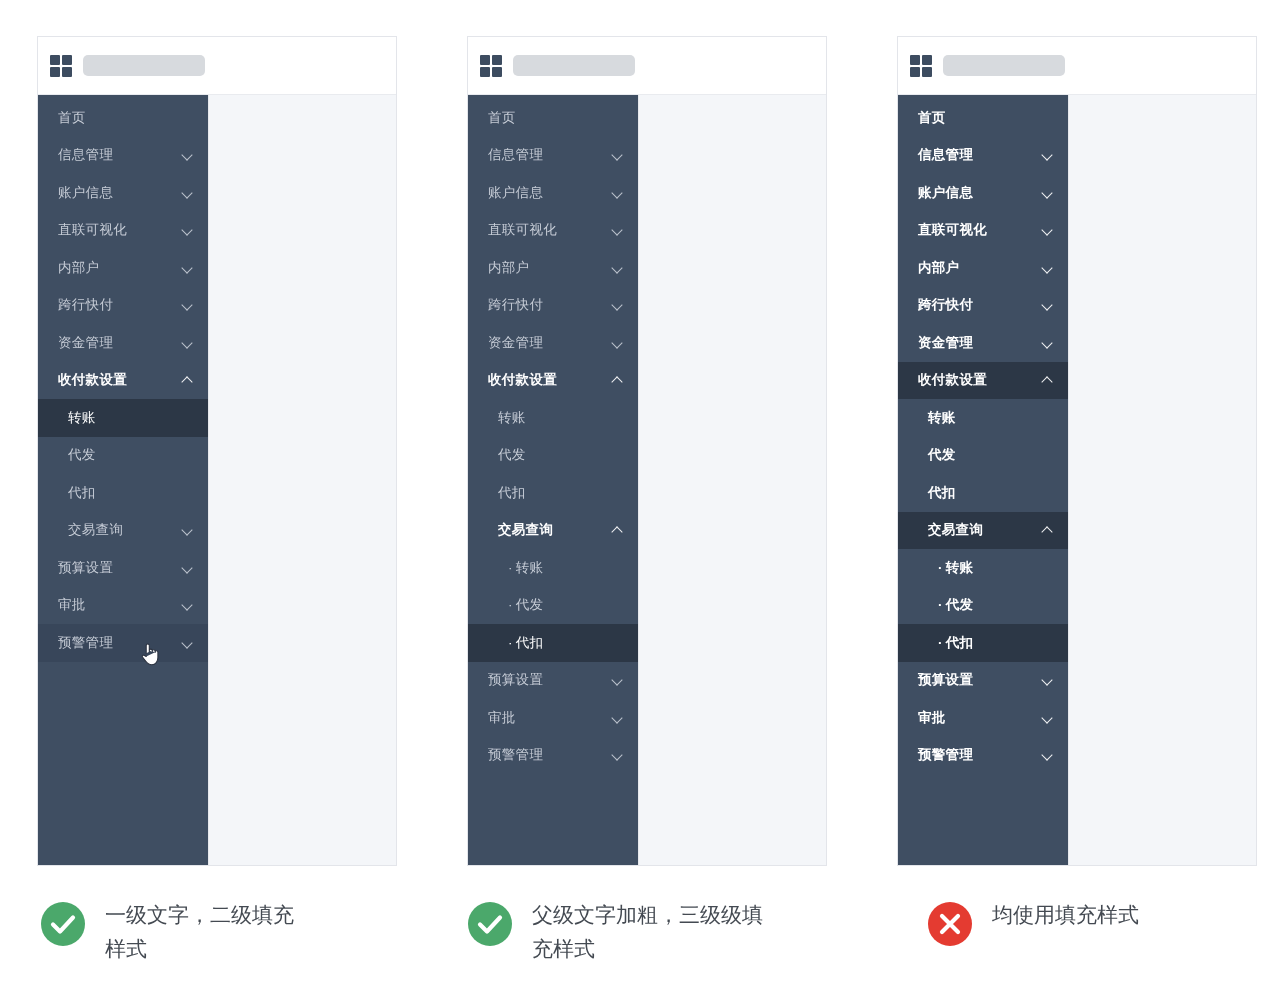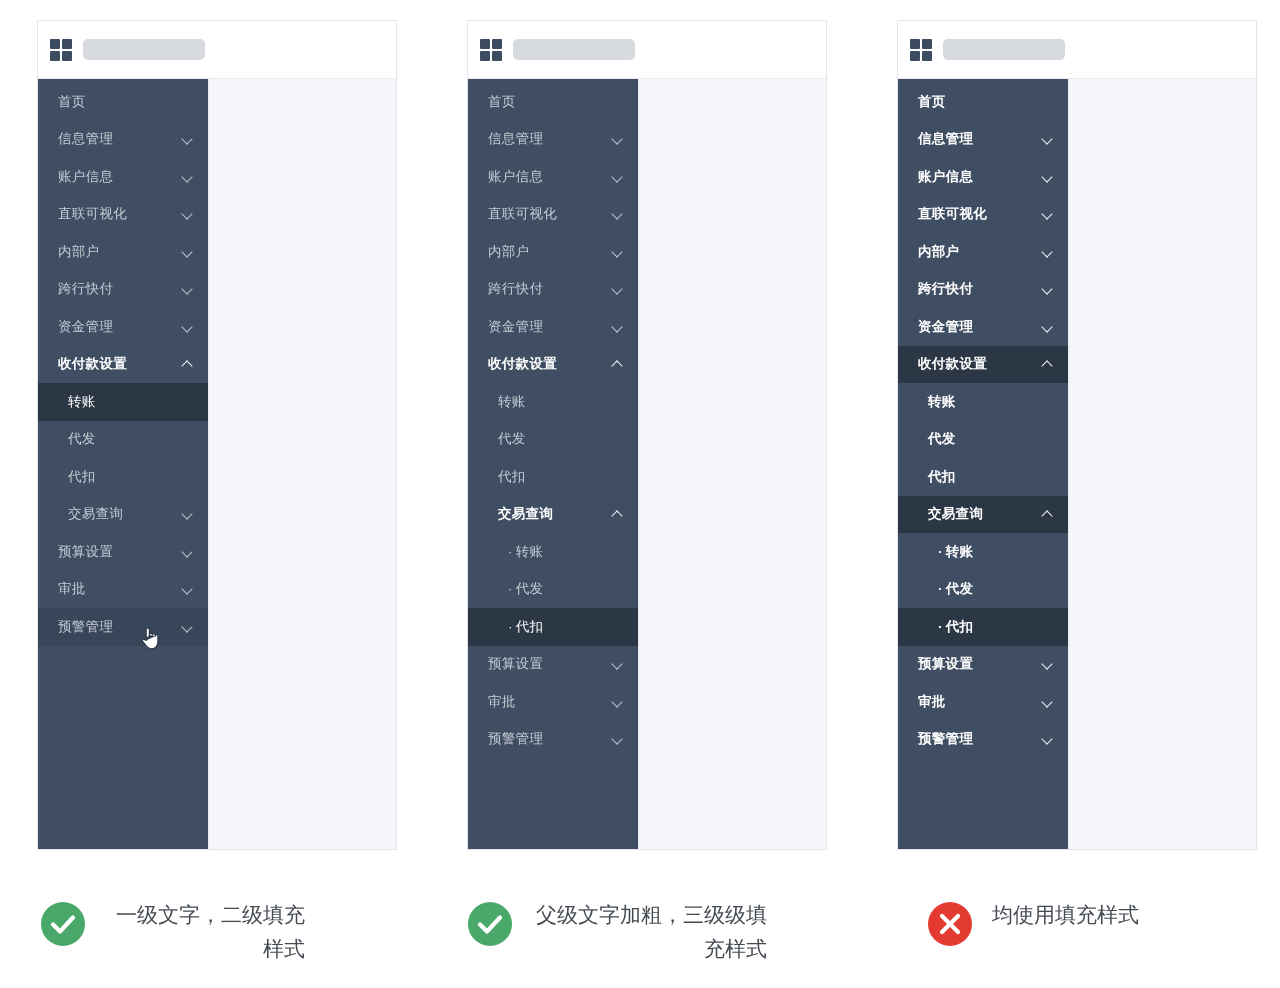--- a/index.html
+++ b/index.html
@@ -16,21 +16,21 @@
 
   .board {
     position: relative;
     width: 1280px;
     height: 988px;
   }
 
   
   .panel {
     position: absolute;
-    top: 20px;
+    top: 36px;
     width: 360px;
     height: 830px;
     background: #14b8a6;
     border: 1px solid #e3e5ea;
     box-sizing: border-box;
     overflow: hidden;
   }
   .panel.p1 { left: 37px; }
   .panel.p2 { left: 467px; }
   .panel.p3 { left: 897px; }
@@ -171,21 +171,21 @@
   }
   .badge.ok  { background: #4ba86b; }
   .badge.bad { background: #e43b31; }
   .badge svg { position: absolute; left: 0; top: 0; }
 
   .cap-text {
     margin-left: 20px;
     font-size: 21px;
     line-height: 34px;
     color: #444a52;
-    text-align: right;
+    text-align: left;
     font-family: "Liberation Sans", "DejaVu Sans", sans-serif;
   }
   .caption.c3 .cap-text {
     margin-top: 0;
     text-align: left;
   }
   .caption.c1 .cap-text { width: 200px; }
   .caption.c2 .cap-text { width: 235px; }
 </style>
 </head>

